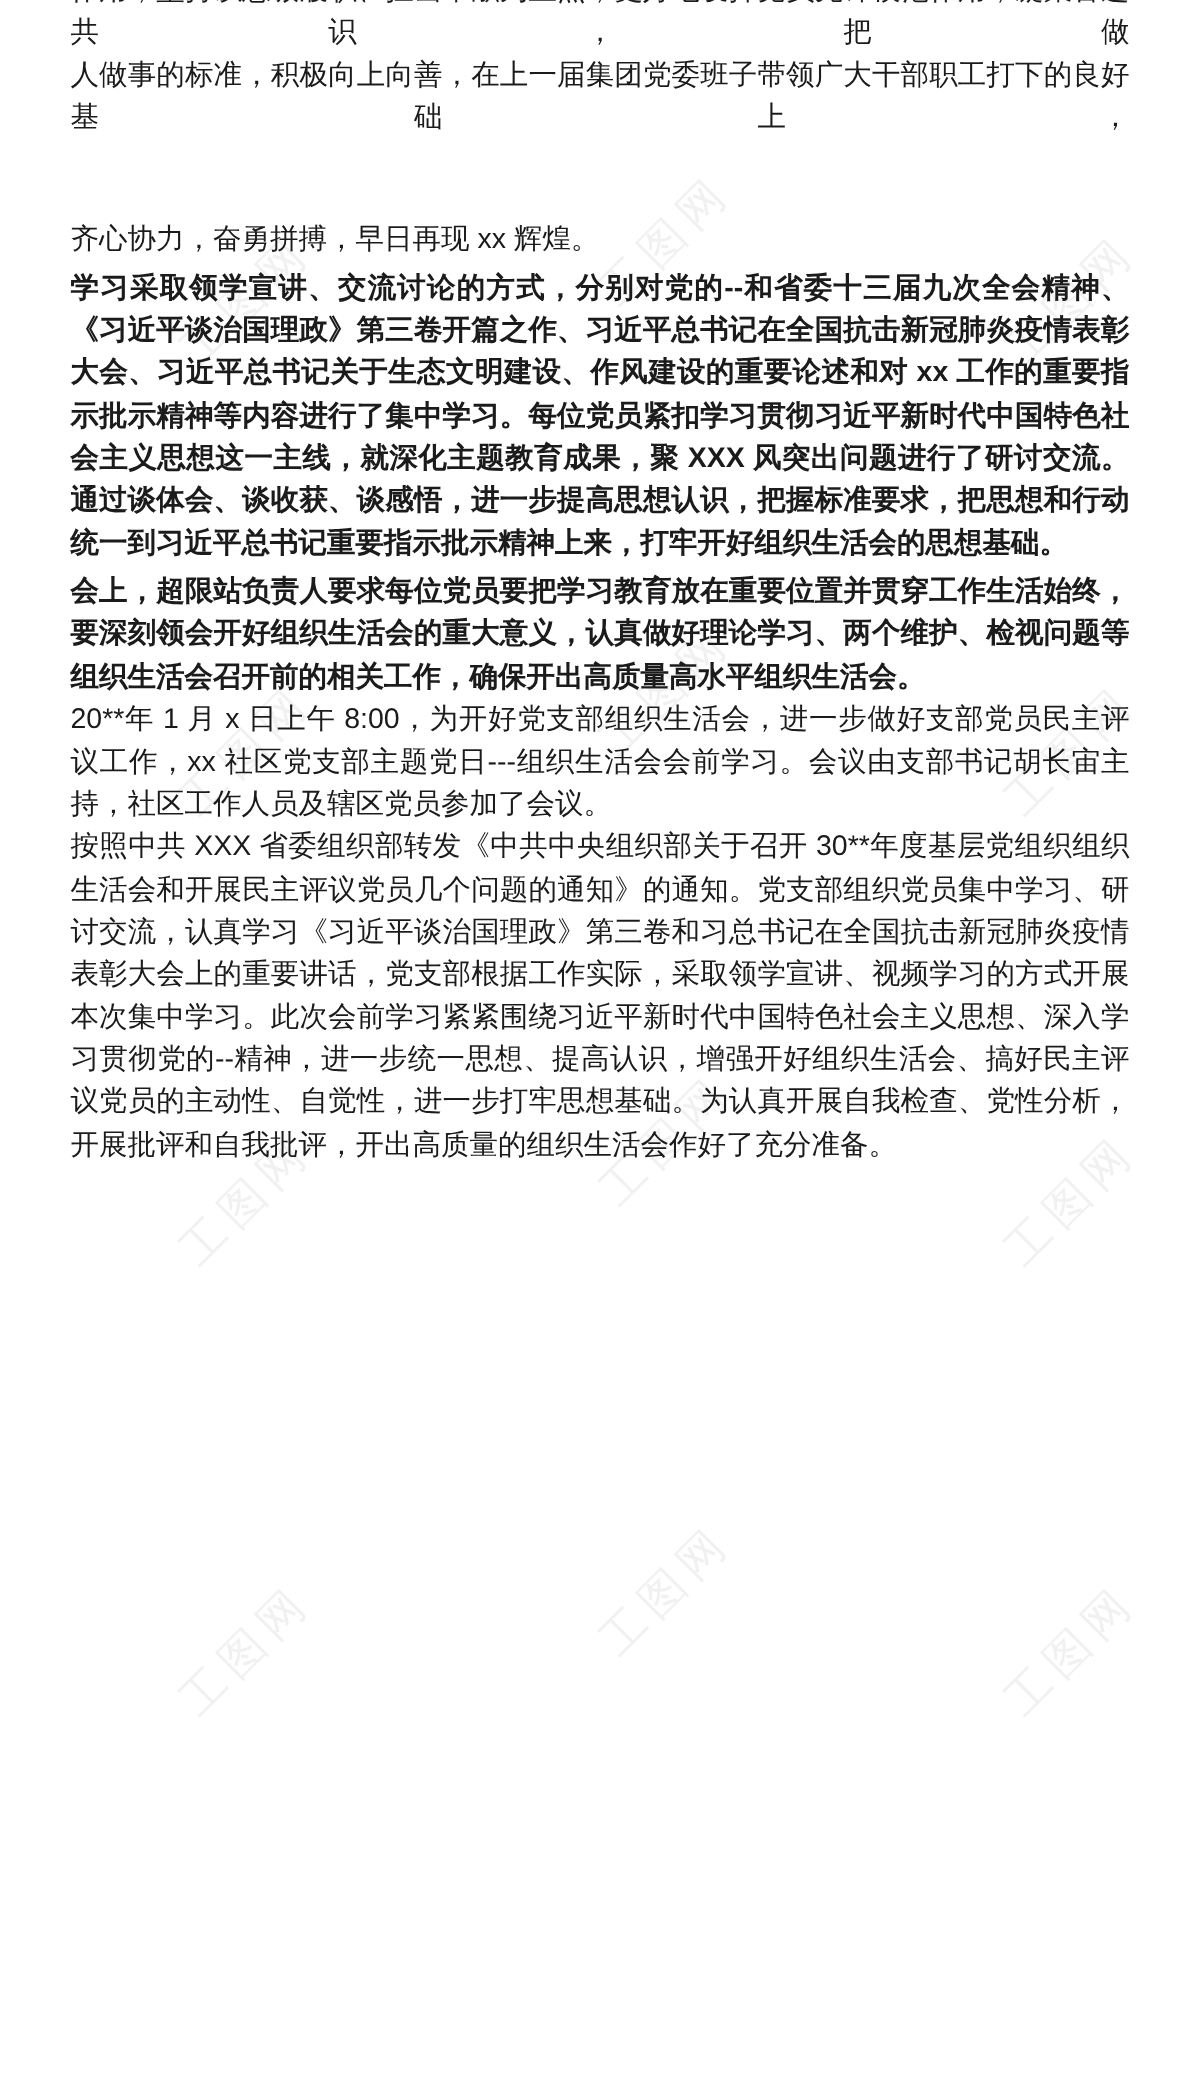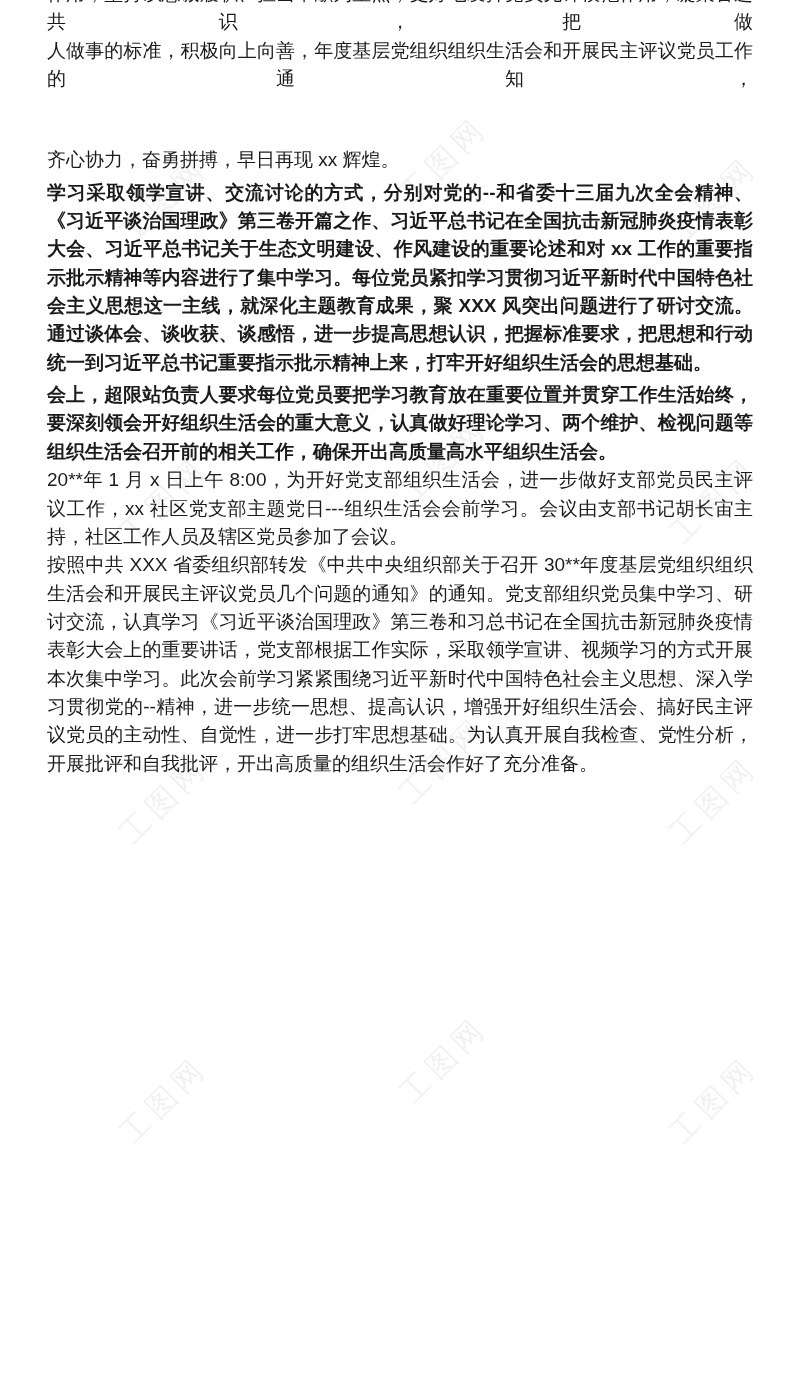--- a/index.html
+++ b/index.html
@@ -87,21 +87,21 @@
     <span class="wm wm-7">工图网</span>
     <span class="wm wm-8">工图网</span>
     <span class="wm wm-9">工图网</span>
     <span class="wm wm-10">工图网</span>
     <span class="wm wm-11">工图网</span>
     <span class="wm wm-12">工图网</span>
   </div>
 
   <div class="content">
     <p class="para line-justify">作用，坚持以忠诚履职、担当奉献为重点，更好地发挥党员先锋模范作用，凝聚奋进共识，把做</p>
-    <p class="para line-justify">人做事的标准，积极向上向善，年度基层党组织组织生活会和开展民主评议党员工作的通知，</p>
+    <p class="para line-justify">人做事的标准，积极向上向善，在上一届集团党委班子带领广大干部职工打下的良好基础上，</p>
     <p class="para p-short gap-top-large">齐心协力，奋勇拼搏，早日再现 xx 辉煌。</p>
     <p class="para gap-top-small">学习采取领学宣讲、交流讨论的方式，分别对党的--和省委十三届九次全会精神、《习近平谈治国理政》第三卷开篇之作、习近平总书记在全国抗击新冠肺炎疫情表彰大会、习近平总书记关于生态文明建设、作风建设的重要论述和对 xx 工作的重要指示批示精神等内容进行了集中学习。每位党员紧扣学习贯彻习近平新时代中国特色社会主义思想这一主线，就深化主题教育成果，聚 XXX 风突出问题进行了研讨交流。通过谈体会、谈收获、谈感悟，进一步提高思想认识，把握标准要求，把思想和行动统一到习近平总书记重要指示批示精神上来，打牢开好组织生活会的思想基础。</p>
     <p class="para gap-top-small">会上，超限站负责人要求每位党员要把学习教育放在重要位置并贯穿工作生活始终，要深刻领会开好组织生活会的重大意义，认真做好理论学习、两个维护、检视问题等组织生活会召开前的相关工作，确保开出高质量高水平组织生活会。</p>
     <p class="para">20**年 1 月 x 日上午 8:00，为开好党支部组织生活会，进一步做好支部党员民主评议工作，xx 社区党支部主题党日---组织生活会会前学习。会议由支部书记胡长宙主持，社区工作人员及辖区党员参加了会议。</p>
     <p class="para">按照中共 XXX 省委组织部转发《中共中央组织部关于召开 30**年度基层党组织组织生活会和开展民主评议党员几个问题的通知》的通知。党支部组织党员集中学习、研讨交流，认真学习《习近平谈治国理政》第三卷和习总书记在全国抗击新冠肺炎疫情表彰大会上的重要讲话，党支部根据工作实际，采取领学宣讲、视频学习的方式开展本次集中学习。此次会前学习紧紧围绕习近平新时代中国特色社会主义思想、深入学习贯彻党的--精神，进一步统一思想、提高认识，增强开好组织生活会、搞好民主评议党员的主动性、自觉性，进一步打牢思想基础。为认真开展自我检查、党性分析，开展批评和自我批评，开出高质量的组织生活会作好了充分准备。</p>
   </div>
 
 </div>
 
 </body></html>

